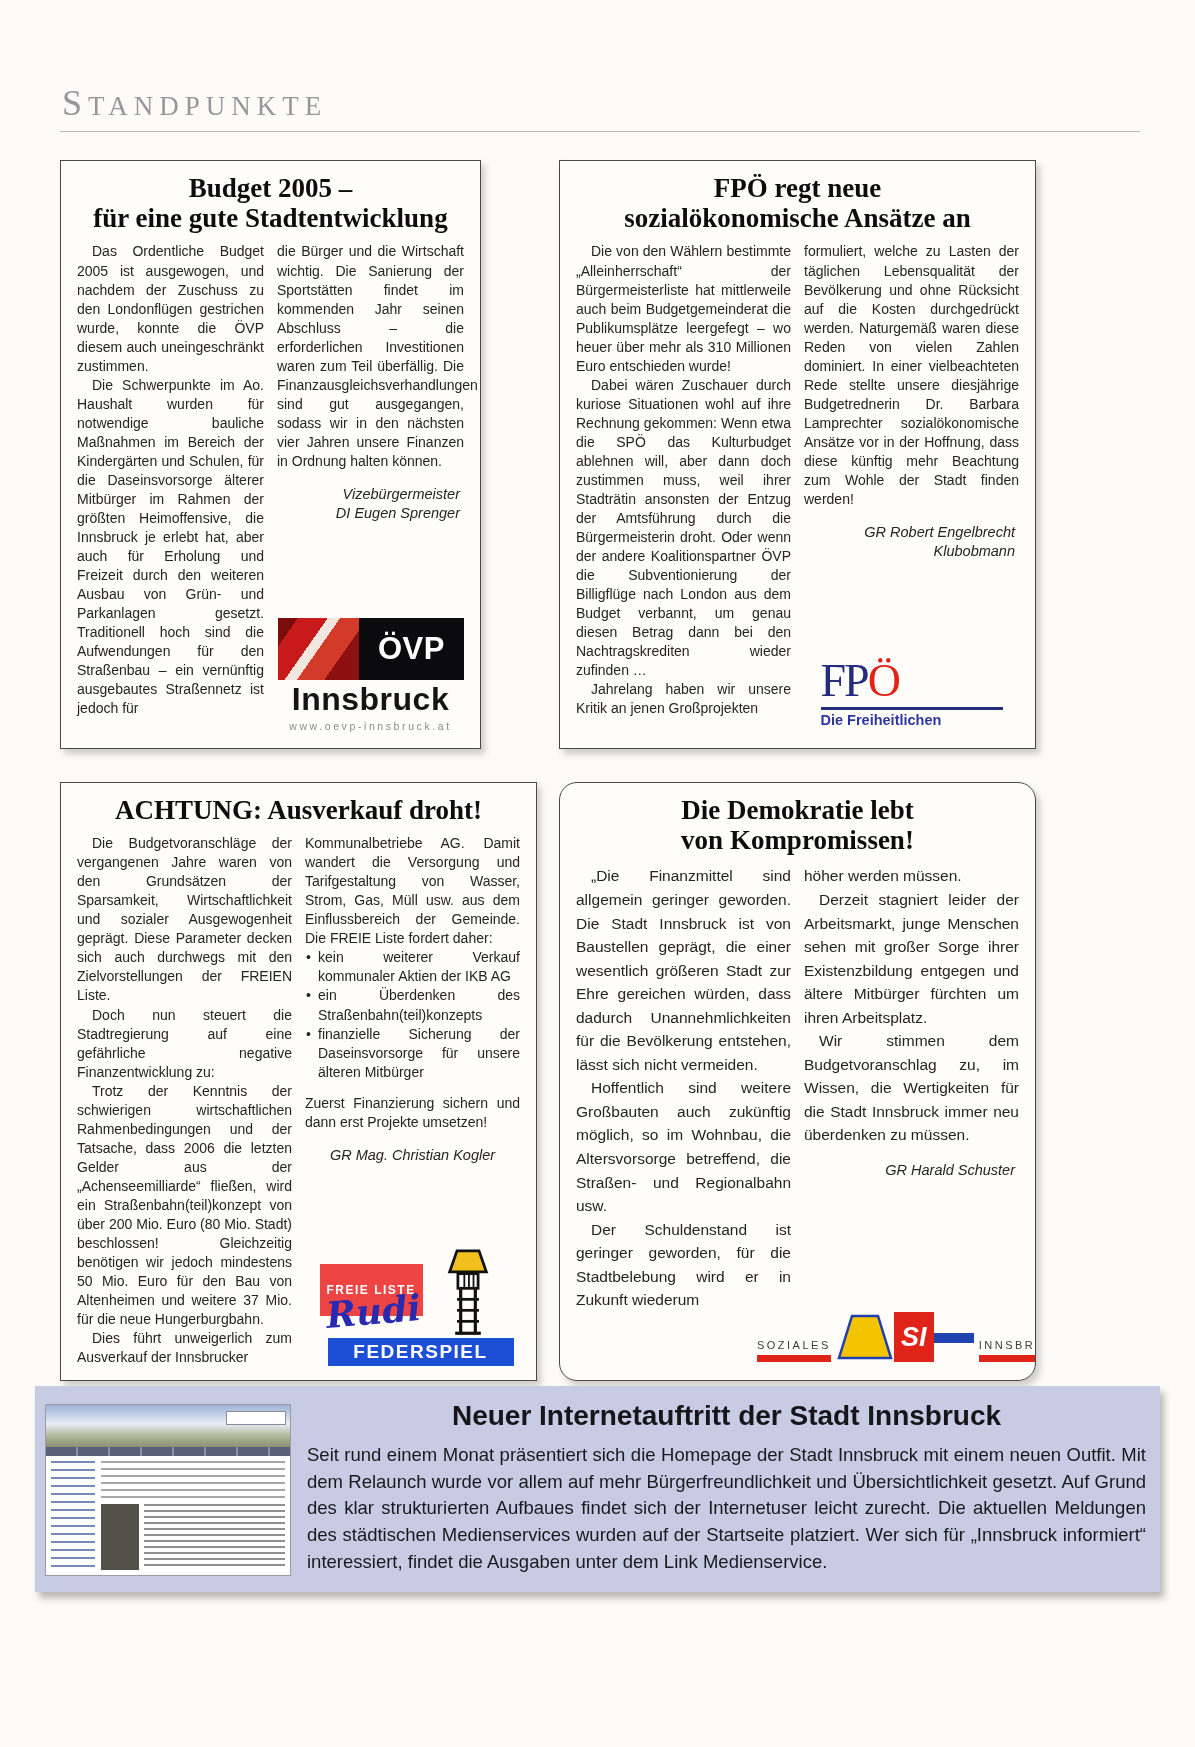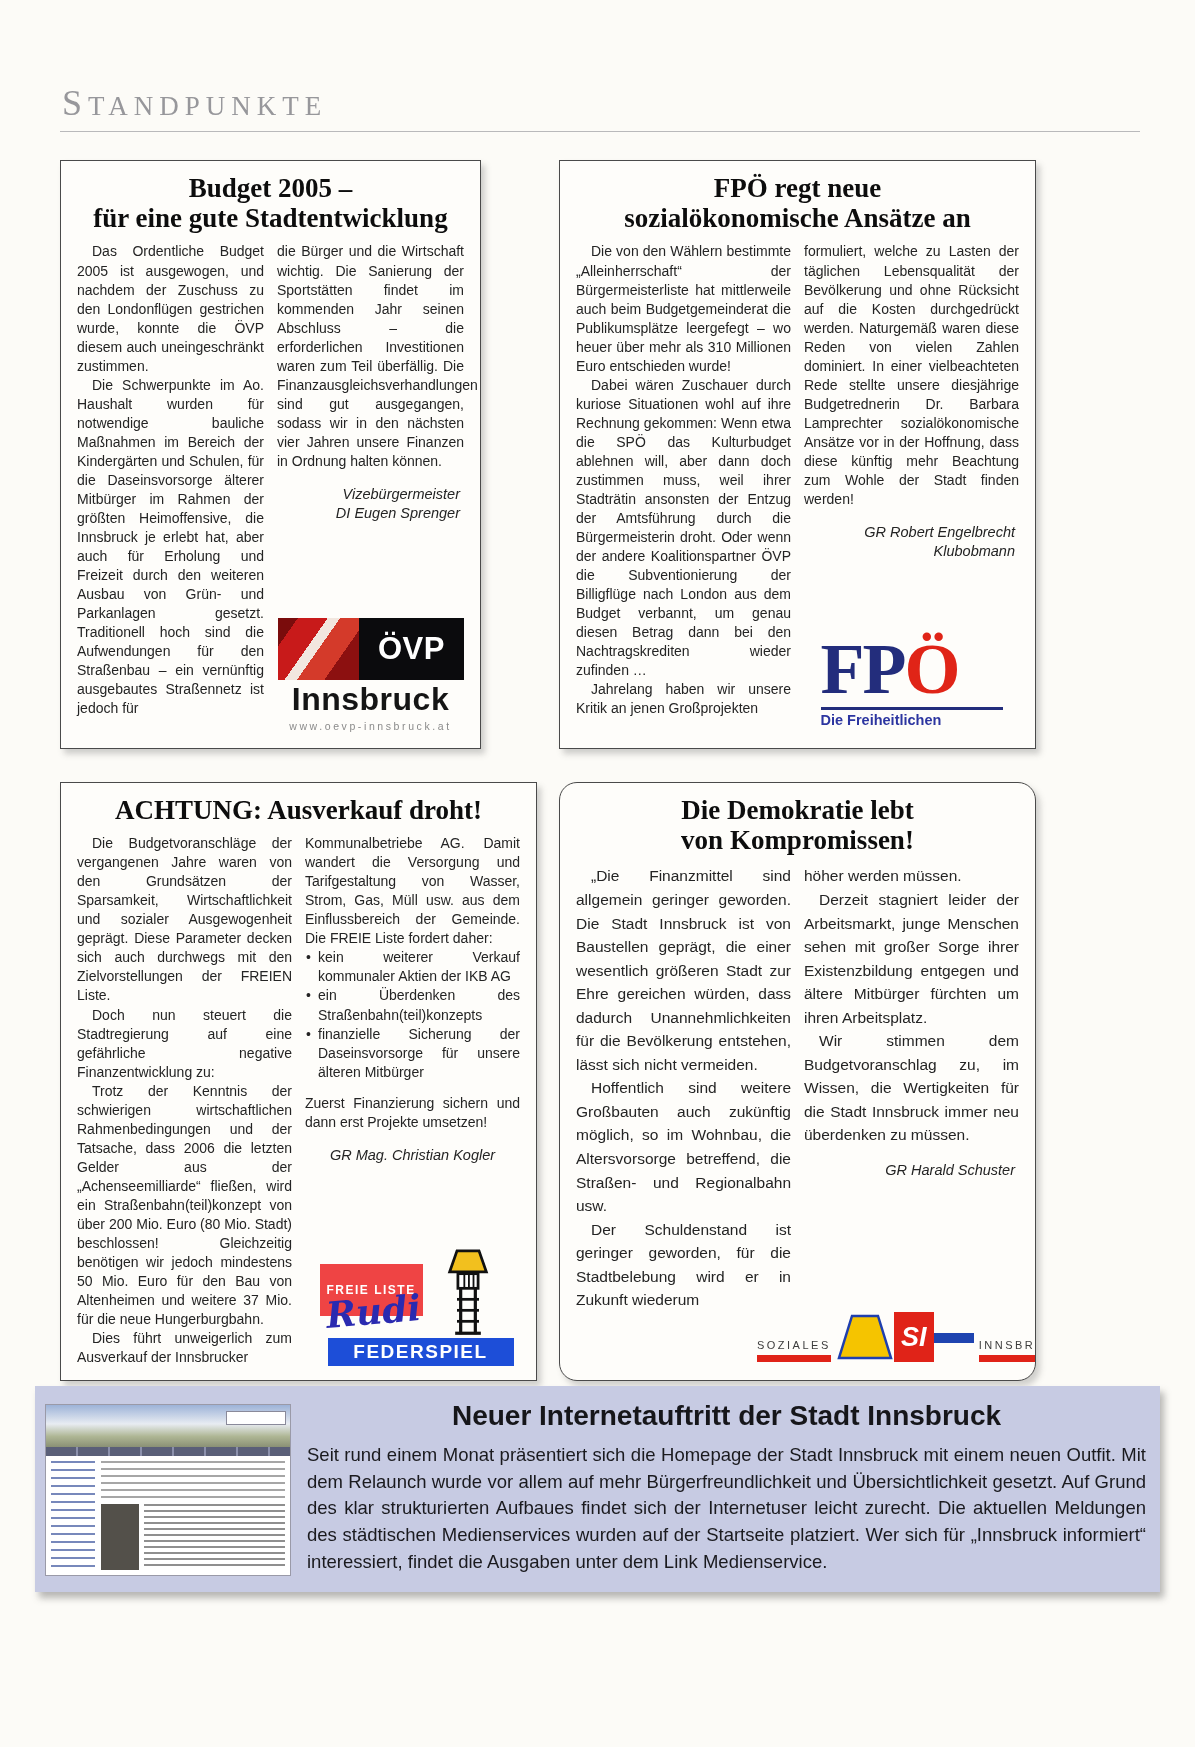--- a/index.html
+++ b/index.html
@@ -65,21 +65,21 @@
   .ovp-logo{margin:auto auto 4px auto;text-align:center;}
   .ovp-mark{display:flex;width:186px;height:62px;margin:0 auto;}
   .ovp-photo{flex:0 0 44%;
     background:linear-gradient(125deg,#7a0c0c 0 16%,#c81a1a 16% 40%,#f2e7df 40% 50%,#d43a2a 50% 72%,#8c1010 72% 100%);}
   .ovp-black{flex:1;background:#0b0b0d;color:#fff;display:flex;align-items:center;justify-content:center;
     font-weight:bold;font-size:31px;letter-spacing:.5px;}
   .ovp-city{font-size:32px;color:#151515;letter-spacing:.5px;margin-top:1px;font-weight:600;}
   .ovp-url{font-size:10.5px;letter-spacing:2.6px;color:#8b8b8b;margin-top:2px;}
   
   .fpo-logo{margin:auto auto 8px auto;width:182px;}
-  .fpo-letters{font-family:"Liberation Serif", serif;font-weight:700;font-size:72px;line-height:.95;letter-spacing:-2px;}
+  .fpo-letters{font-family:"Liberation Serif", serif;font-weight:400;font-size:46px;line-height:.95;letter-spacing:-2px;}
   .fpo-fp{color:#232d7c;}
   .fpo-o{color:#e02417;}
   .fpo-tagline{border-top:3px solid #232d7c;margin-top:4px;padding-top:2px;
     color:#2c35a0;font-weight:bold;font-size:14.5px;}
   
   .fl-logo{position:relative;width:186px;height:118px;margin:auto auto 2px auto;}
   .fl-label{position:absolute;left:0;top:16px;background:#ef4444;color:#fff;
     font-size:12px;font-weight:bold;letter-spacing:1.5px;padding:19px 7px;}
   .fl-script{position:absolute;left:6px;top:42px;
     font-family:"DejaVu Serif", serif;font-style:italic;font-weight:bold;

